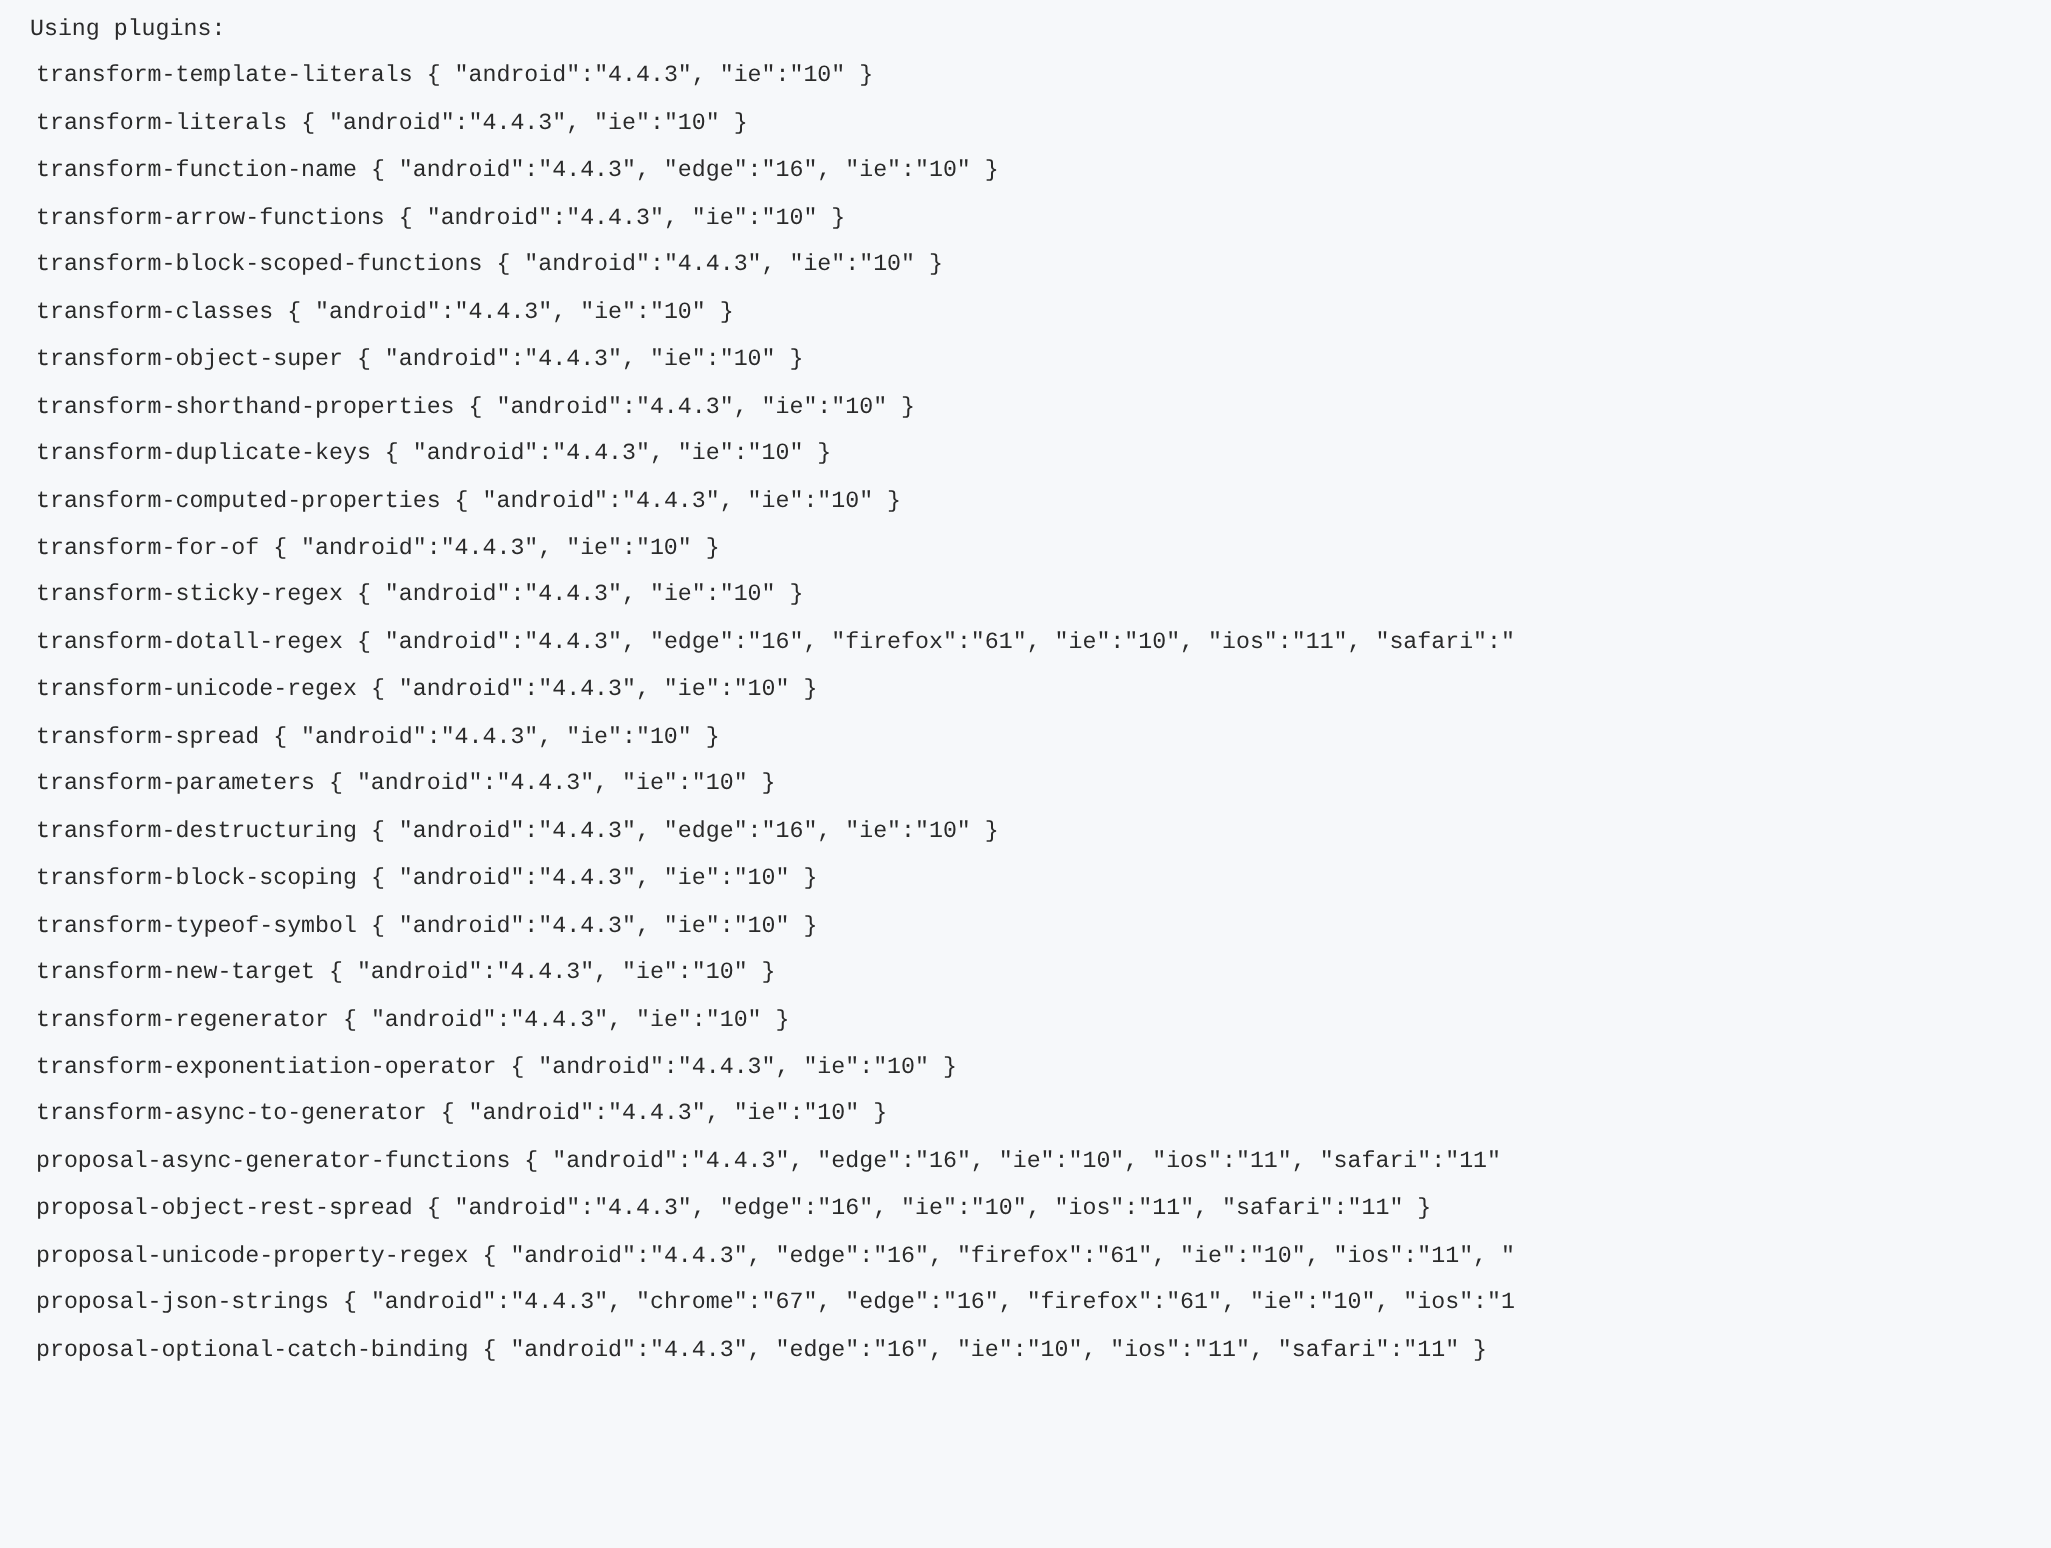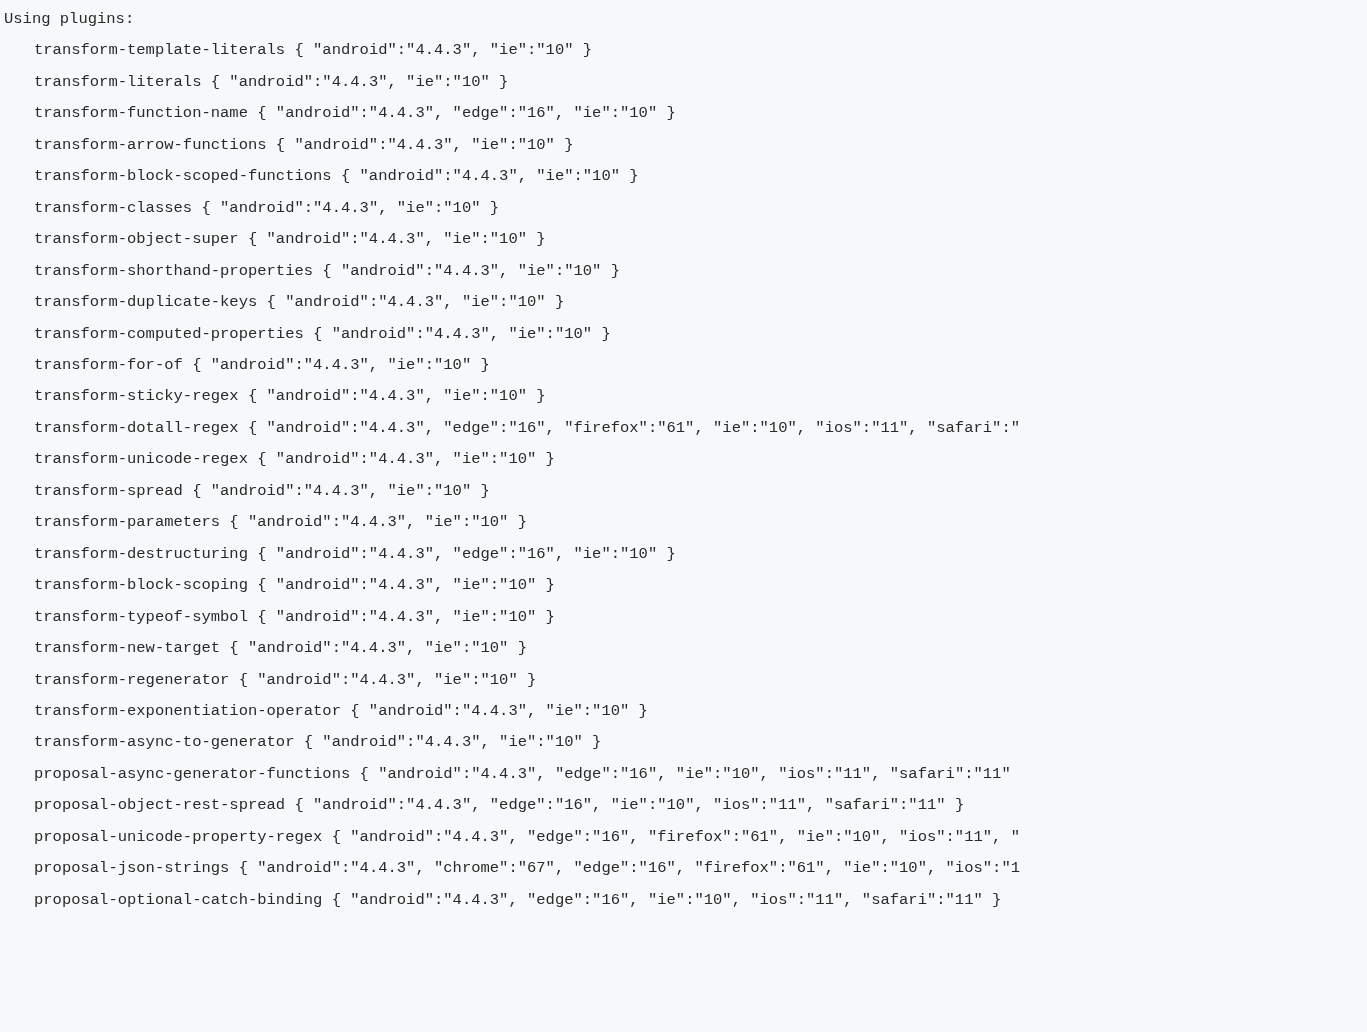--- a/index.html
+++ b/index.html
@@ -11,24 +11,24 @@
       background: #f6f8fa;
       font-family: "SFMono-Regular", Consolas, "Liberation Mono", Menlo, monospace;
       font-size: 15.5px;
       line-height: 2.03;
       color: #2a2a2a;
       padding: 4px 0;
       white-space: nowrap;
       overflow-x: hidden;
     }
     .header-line {
-      padding-left: 4px;
+      padding-left: 20px;
     }
     .plugin-line {
-      padding-left: 34px;
+      padding-left: 24px;
     }
   </style>
 </head>
 <body>
 
 <div class="header-line">Using plugins:</div>
 <div id="plugins-container">
     <div class="plugin-line"><span>transform-template-literals</span> <span>{ "android":"4.4.3", "ie":"10" }</span></div>
     <div class="plugin-line"><span>transform-literals</span> <span>{ "android":"4.4.3", "ie":"10" }</span></div>
     <div class="plugin-line"><span>transform-function-name</span> <span>{ "android":"4.4.3", "edge":"16", "ie":"10" }</span></div>

